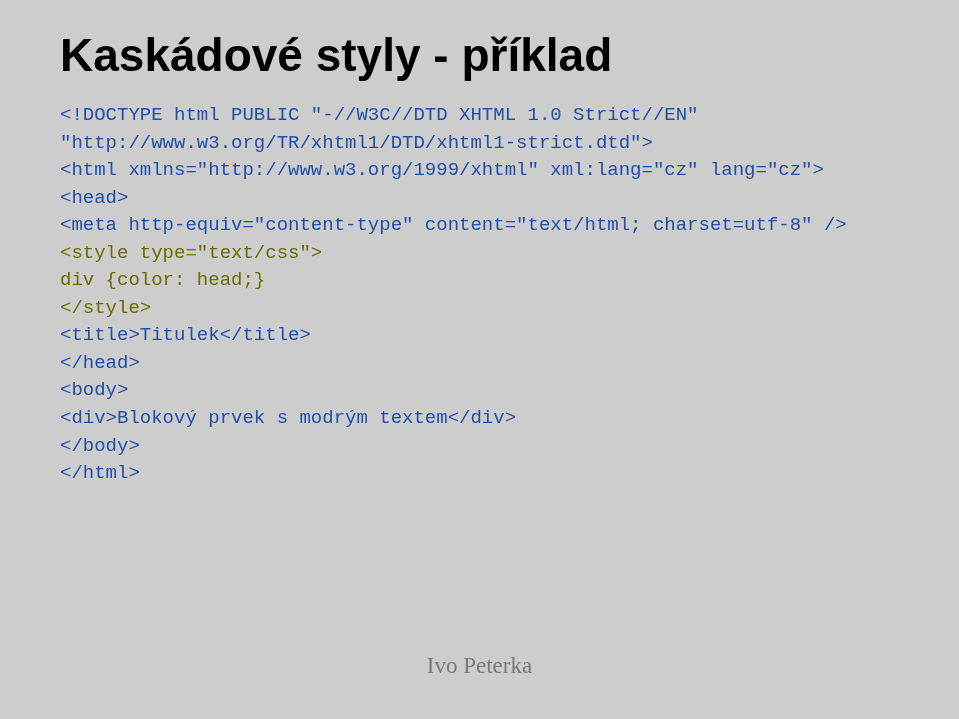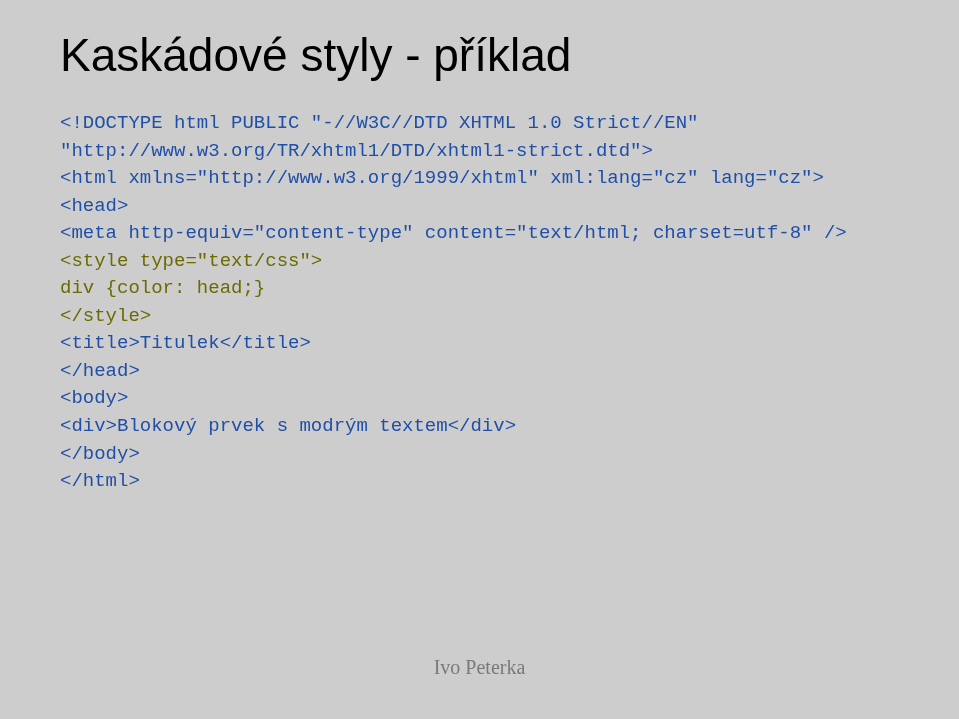--- a/index.html
+++ b/index.html
@@ -13,41 +13,41 @@
   }
   .slide {
     position: relative;
     width: 959px;
     height: 719px;
     box-sizing: border-box;
     padding: 28px 60px 0 60px;
   }
   .title {
     font-size: 46px;
-    font-weight: normal;
+    font-weight: bold;
     color: #000;
-    margin: 0 0 28px 0;
+    margin: 0 0 20px 0;
   }
   .code-block {
     font-family: "Courier New", Courier, monospace;
     font-size: 19px;
     line-height: 1.45;
     white-space: pre;
     color: #000;
   }
   .code-blue { color: #1f4fa8; }
   .code-olive { color: #6b6b00; }
   .footer {
     position: absolute;
     bottom: 40px;
     left: 0;
     width: 100%;
     text-align: center;
     font-family: Georgia, "Times New Roman", serif;
-    font-size: 20px;
+    font-size: 23px;
     color: #7a7a7a;
   }
 </style>
 </head>
 <body>
 
 <div class="slide">
   <div class="title">Kaskádové styly - příklad</div>
 
   <div class="code-block"><span class="code-blue">&lt;!DOCTYPE html PUBLIC "-//W3C//DTD XHTML 1.0 Strict//EN"</span>

